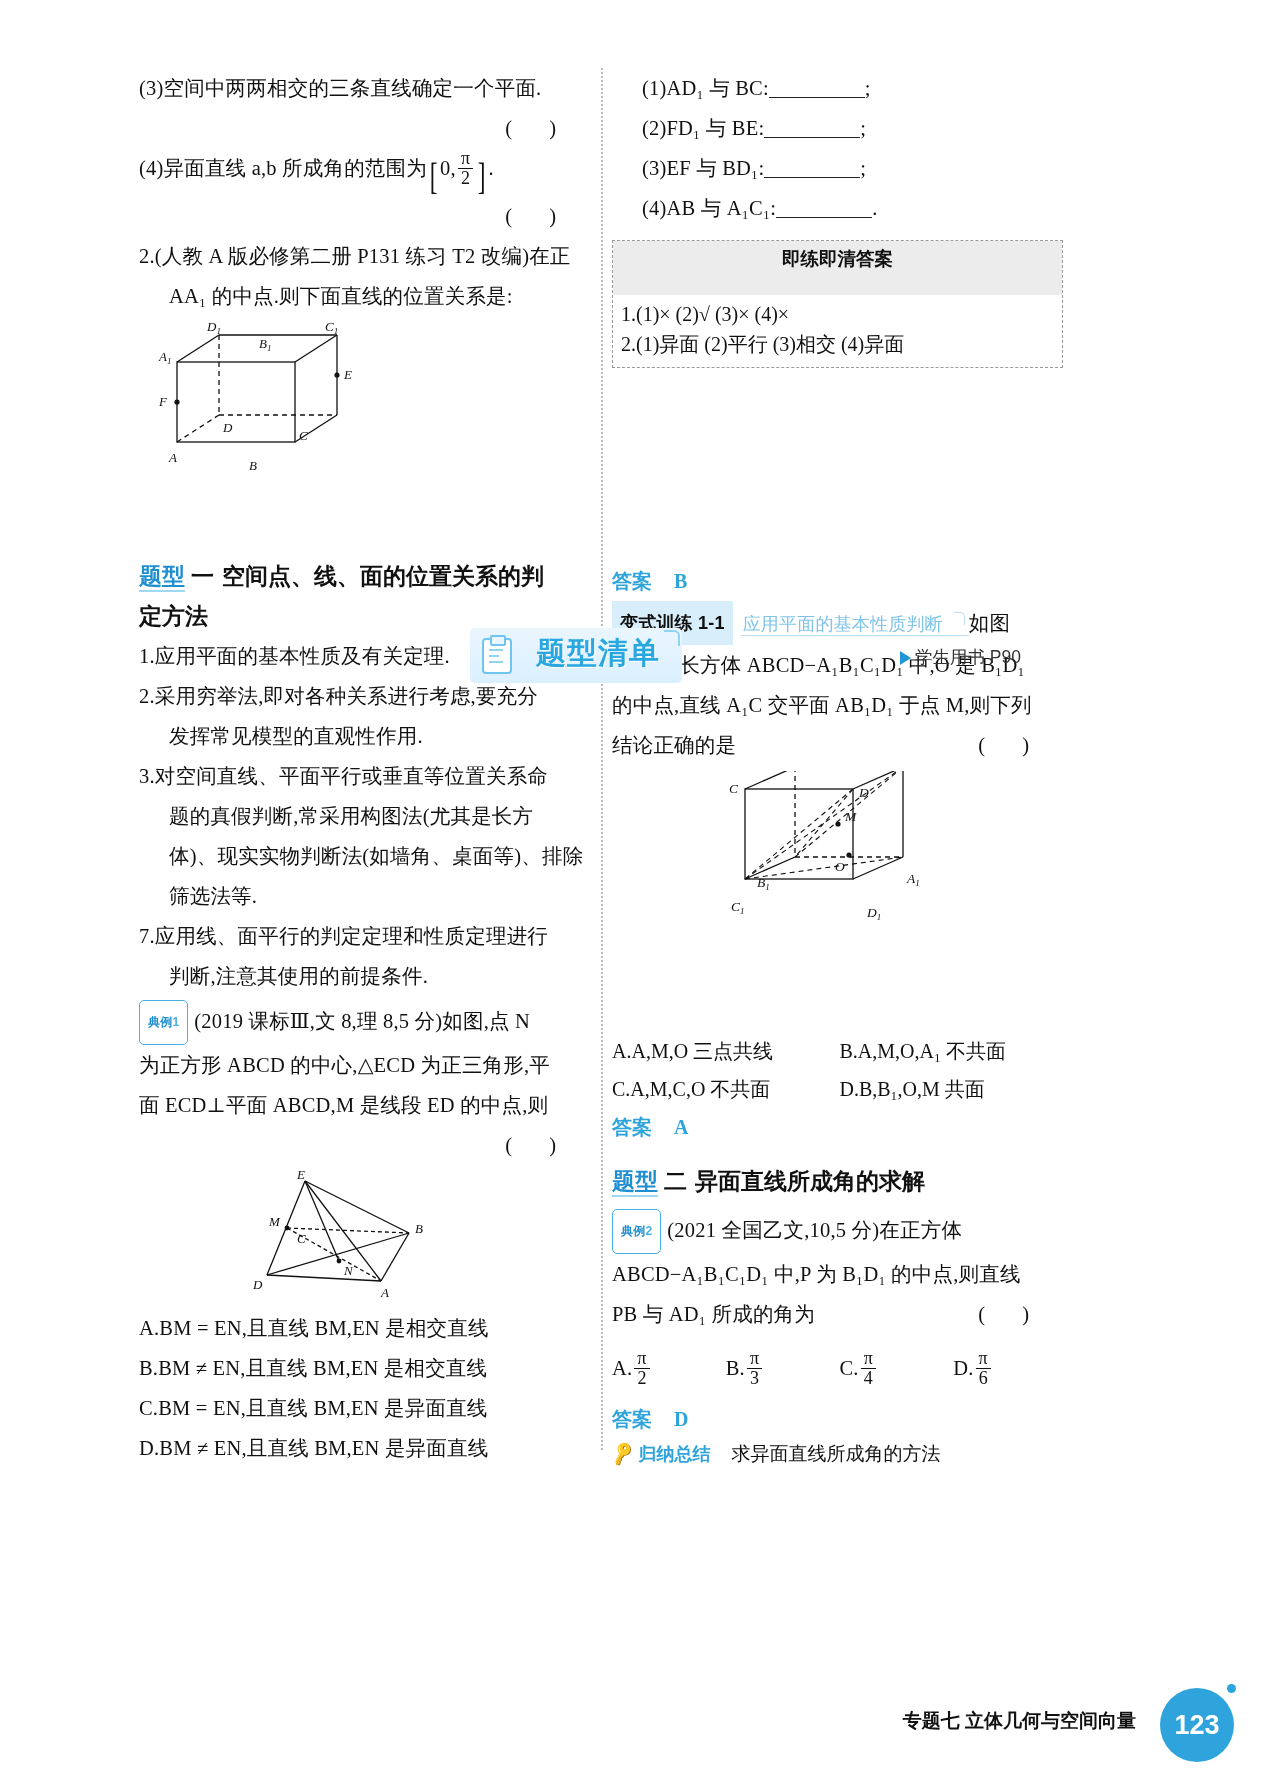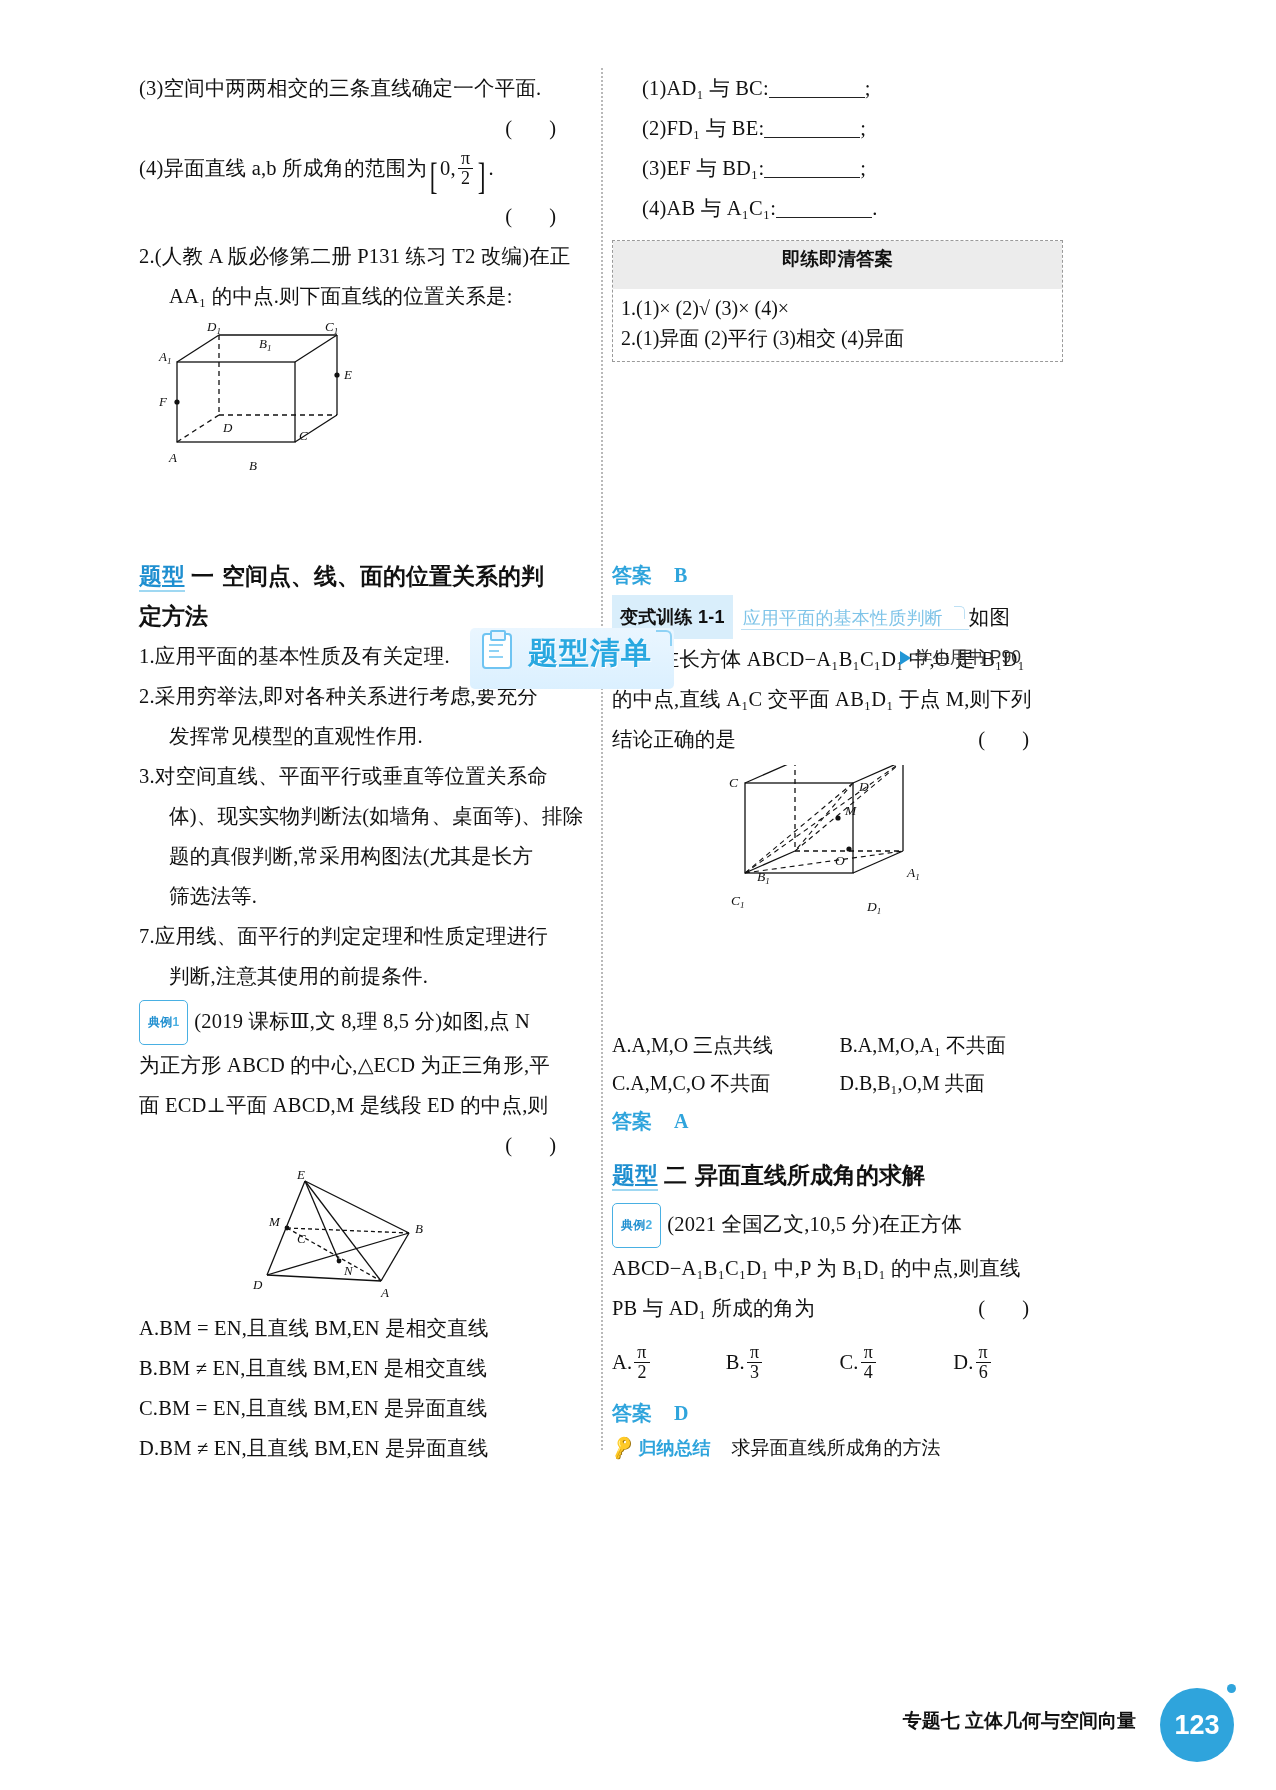--- a/index.html
+++ b/index.html
@@ -35,32 +35,32 @@
   .frac .den{display:block;padding:0 3px;}
   .brk{font-size:1.9em;vertical-align:-14px;font-weight:300;display:inline-block;transform:scaleX(.6);}
 
   
   .ans-box{
     border:1.5px dashed #9a9a9a;margin-top:12px;width:449px;
     background:#fff;
   }
   .ans-box-hd{
     background:#ececec;text-align:center;font-weight:bold;
-    font-size:18.5px;padding:5px 0 18px;
+    font-size:18.5px;padding:5px 0 24px;
     font-family:"Liberation Sans","DejaVu Sans",sans-serif;
   }
   .ans-box-bd{padding:4px 8px 8px 8px;}
   .ans-row{font-size:20px;line-height:30px;white-space:nowrap;}
 
   
   .banner-wrap{position:absolute;left:470px;top:628px;width:700px;height:60px;}
   .banner{
-    position:relative;display:inline-flex;align-items:flex-start;gap:16px;
+    position:relative;display:inline-flex;align-items:flex-end;gap:24px;
     background:linear-gradient(180deg,#eaf6ff 0%,#dbf0ff 100%);
-    border-radius:5px;padding:5px 22px 15px 12px;
+    border-radius:5px;padding:5px 22px 9px 12px;
   }
   .banner .clip{
     width:26px;height:32px;border:2px solid #6fc4f2;border-radius:4px;position:relative;
     background:#fff;
   }
   .banner .clip:before{
     content:"";position:absolute;left:6px;top:-5px;width:12px;height:7px;
     border:2px solid #6fc4f2;border-radius:2px;background:#eaf6ff;
   }
   .banner .clip i{position:absolute;left:5px;height:2px;background:#8ed2f5;display:block;}
@@ -210,22 +210,22 @@
 
       <div class="tixing" style="margin-top:74px;">
         <span class="tag">题型</span><span class="num">一</span><span>空间点、线、面的位置关系的判</span>
       </div>
       <div class="tixing">定方法</div>
 
       <div class="ln">1.应用平面的基本性质及有关定理.</div>
       <div class="ln">2.采用穷举法,即对各种关系进行考虑,要充分</div>
       <div class="ln indent">发挥常见模型的直观性作用.</div>
       <div class="ln">3.对空间直线、平面平行或垂直等位置关系命</div>
+      <div class="ln indent">题的真假判断,常采用构图法(尤其是长方</div>
       <div class="ln indent">体)、现实实物判断法(如墙角、桌面等)、排除</div>
-      <div class="ln indent">题的真假判断,常采用构图法(尤其是长方</div>
       <div class="ln indent">筛选法等.</div>
       <div class="ln">7.应用线、面平行的判定定理和性质定理进行</div>
       <div class="ln indent">判断,注意其使用的前提条件.</div>
 
       <div class="ln" style="margin-top:4px;">
         <span class="dianli"><span>典例</span><span class="n">1</span></span><span>(2019 课标Ⅲ,文 8,理 8,5 分)如图,点 N</span>
       </div>
       <div class="ln">为正方形 ABCD 的中心,△ECD 为正三角形,平</div>
       <div class="ln">面 ECD⊥平面 ABCD,M 是线段 ED 的中点,则</div>
       <div class="ln paren-r">(    )</div>

